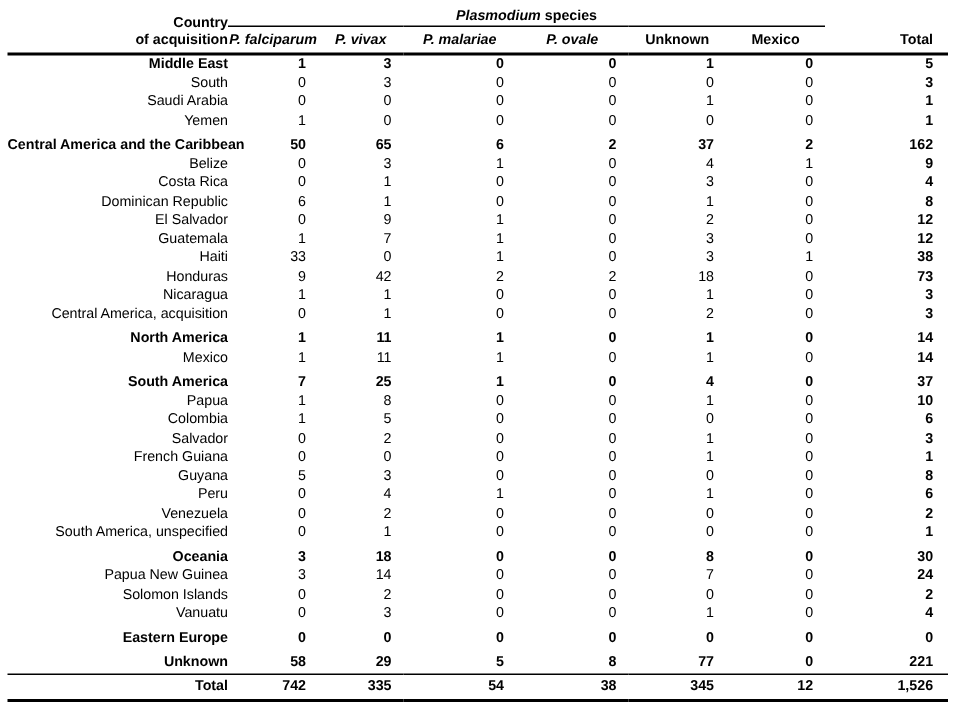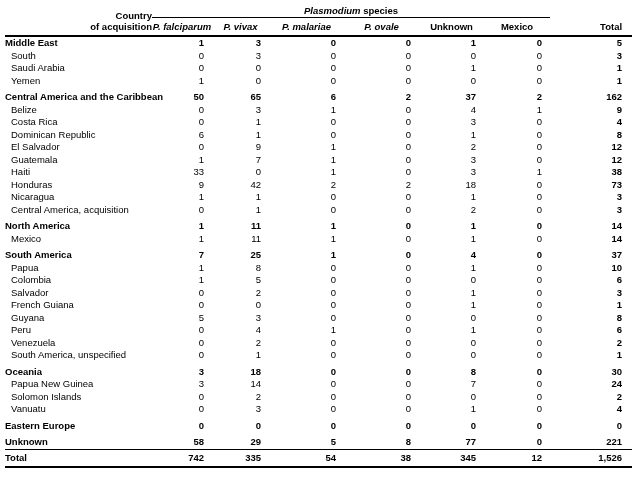--- a/index.html
+++ b/index.html
@@ -74,21 +74,21 @@
     margin-left: 39px;
   }
 
   tbody td {
     font-size: 9.5px;
     line-height: 12.5px;
     padding: 0;
     white-space: nowrap;
     vertical-align: bottom;
   }
-  td.label { text-align: left; overflow: visible; }
+  td.label { text-align: right; overflow: visible; }
   td.num { text-align: right; padding-right: 8px; }
   td.total-col { font-weight: bold; padding-right: 10px; }
   tr.region td { font-weight: bold; }
   tr.country td.label { padding-left: 6px; }
   tr.gap td { padding-top: 4px; }
   tr.total td {
     font-weight: bold;
     border-top: 1px solid #000;
     border-bottom: 2px solid #000;
     padding-top: 2px;

